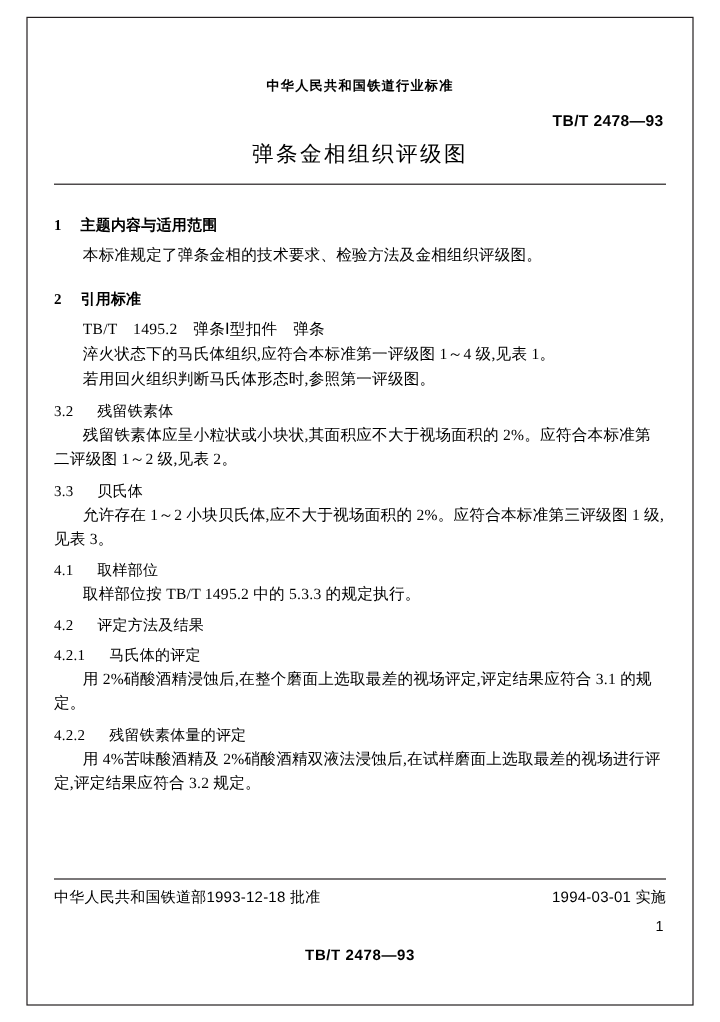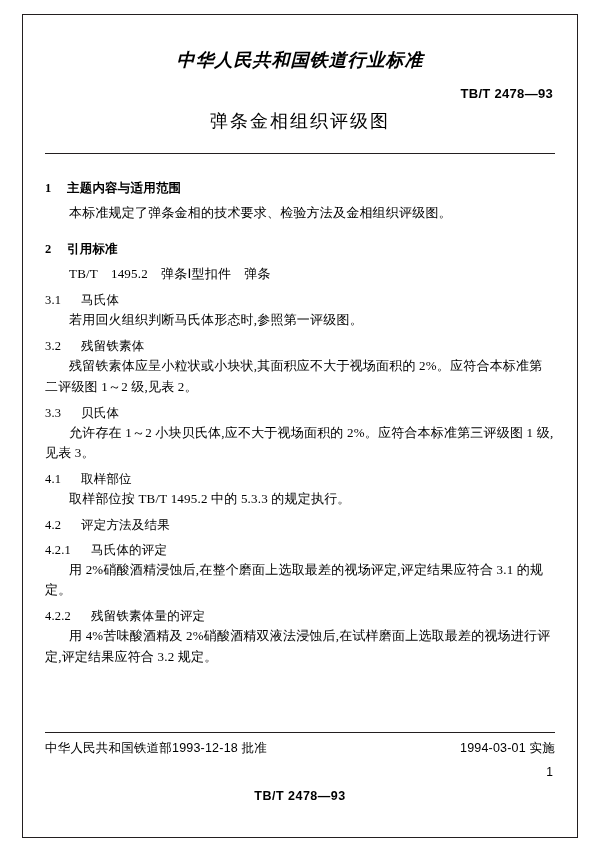--- a/index.html
+++ b/index.html
@@ -30,26 +30,25 @@
   .content {
     position: absolute;
     left: 45px;
     top: 40px;
     width: 510px;
     height: 780px;
   }
 
   .std-title {
     text-align: center;
-    font-size: 18px;
+    font-size: 11px;
     font-weight: bold;
     letter-spacing: 1px;
     color: #000;
-    margin-top: 8px;
-    font-style: italic;
+    margin-top: 24px;
   }
   .std-number {
     text-align: right;
     font-size: 13px;
     font-weight: bold;
     margin-top: 14px;
     padding-right: 2px;
     letter-spacing: 0.3px;
   }
   .doc-title {
@@ -168,23 +167,21 @@
         <span class="num">1</span><span>主题内容与适用范围</span>
       </div>
       <div class="para">本标准规定了弹条金相的技术要求、检验方法及金相组织评级图。</div>
 
       <div class="sec-head">
         <span class="num">2</span><span>引用标准</span>
       </div>
       <div class="para ref">TB/T　1495.2　弹条Ⅰ型扣件　弹条</div>
 
 
-      <div class="sub-head">
-        <span class="num">3.1</span><span>马氏体</span>
-      </div>
+      <div class="para">淬火状态下的马氏体组织,应符合本标准第一评级图 1～4 级,见表 1。</div>
       <div class="para">若用回火组织判断马氏体形态时,参照第一评级图。</div>
 
       <div class="sub-head">
         <span class="num">3.2</span><span>残留铁素体</span>
       </div>
       <div class="para">残留铁素体应呈小粒状或小块状,其面积应不大于视场面积的 2%。应符合本标准第二评级图 1～2 级,见表 2。</div>
 
       <div class="sub-head">
         <span class="num">3.3</span><span>贝氏体</span>
       </div>

